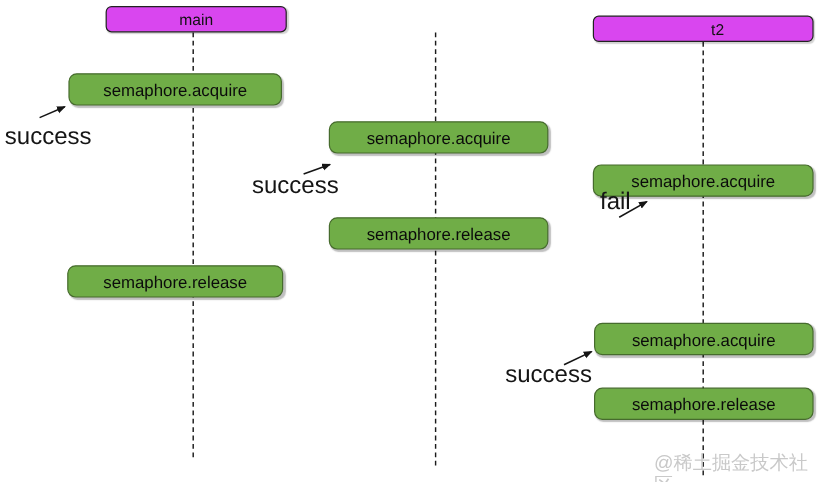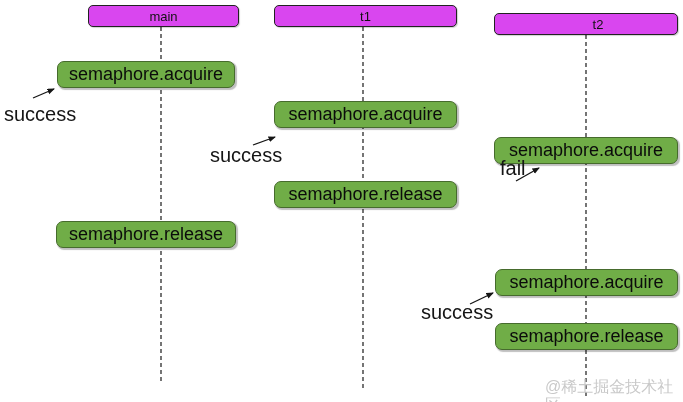--- a/index.html
+++ b/index.html
@@ -20,21 +20,21 @@
     box-sizing:border-box;
   }
   .h-main{left:88px;top:5px;width:151px;}
   .h-t1{left:274px;top:5px;width:183px;}
   .h-t2{left:494px;top:13px;width:184px;padding-left:24px;}
 
   .event{
     position:absolute;z-index:3;height:27px;
     background:#70ad47;border:1.3px solid #466b2d;border-radius:7px;
     display:flex;align-items:center;justify-content:center;
-    font-size:18px;color:#0b0b0b;
+    font-size:14px;color:#0b0b0b;
     box-shadow:1.5px 1.5px 1px rgba(0,0,0,0.25);
     box-sizing:border-box;
   }
   .e1{left:57px;top:61px;width:178px;}
   .e2{left:274px;top:101px;width:183px;}
   .e3{left:494px;top:137px;width:184px;}
   .e4{left:274px;top:181px;width:183px;}
   .e5{left:56px;top:221px;width:180px;}
   .e6{left:495px;top:269px;width:183px;}
   .e7{left:495px;top:323px;width:183px;}
@@ -52,21 +52,20 @@
 
 <div class="canvas">
 
   <svg class="layer lines-layer" viewBox="0 0 683 402">
     <line x1="161" y1="27" x2="161" y2="383" stroke="#1a1a1a" stroke-width="1.2" stroke-dasharray="4 3"></line>
     <line x1="363" y1="27" x2="363" y2="390" stroke="#1a1a1a" stroke-width="1.2" stroke-dasharray="4 3"></line>
     <line x1="586" y1="28" x2="586" y2="397" stroke="#1a1a1a" stroke-width="1.2" stroke-dasharray="4 3"></line>
   </svg>
 
   <div class="lane-header h-main">main</div>
-  <div class="lane-header h-t1">t1</div>
   <div class="lane-header h-t2">t2</div>
 
   <div class="event e1">semaphore.acquire</div>
   <div class="event e2">semaphore.acquire</div>
   <div class="event e3">semaphore.acquire</div>
   <div class="event e4">semaphore.release</div>
   <div class="event e5">semaphore.release</div>
   <div class="event e6">semaphore.acquire</div>
   <div class="event e7">semaphore.release</div>
 

